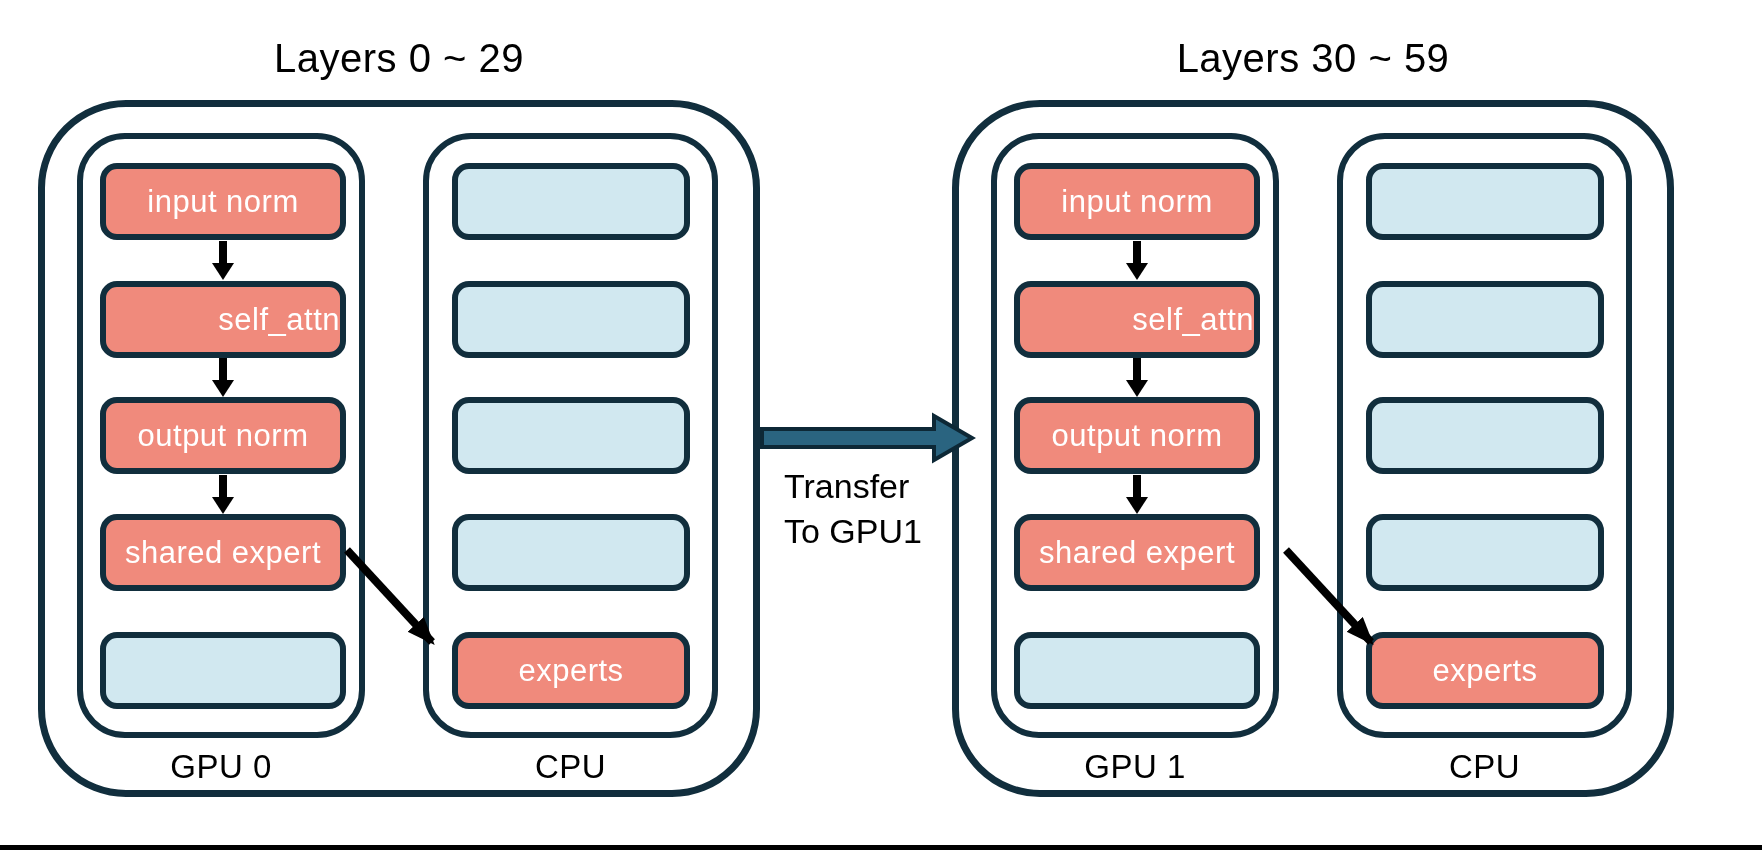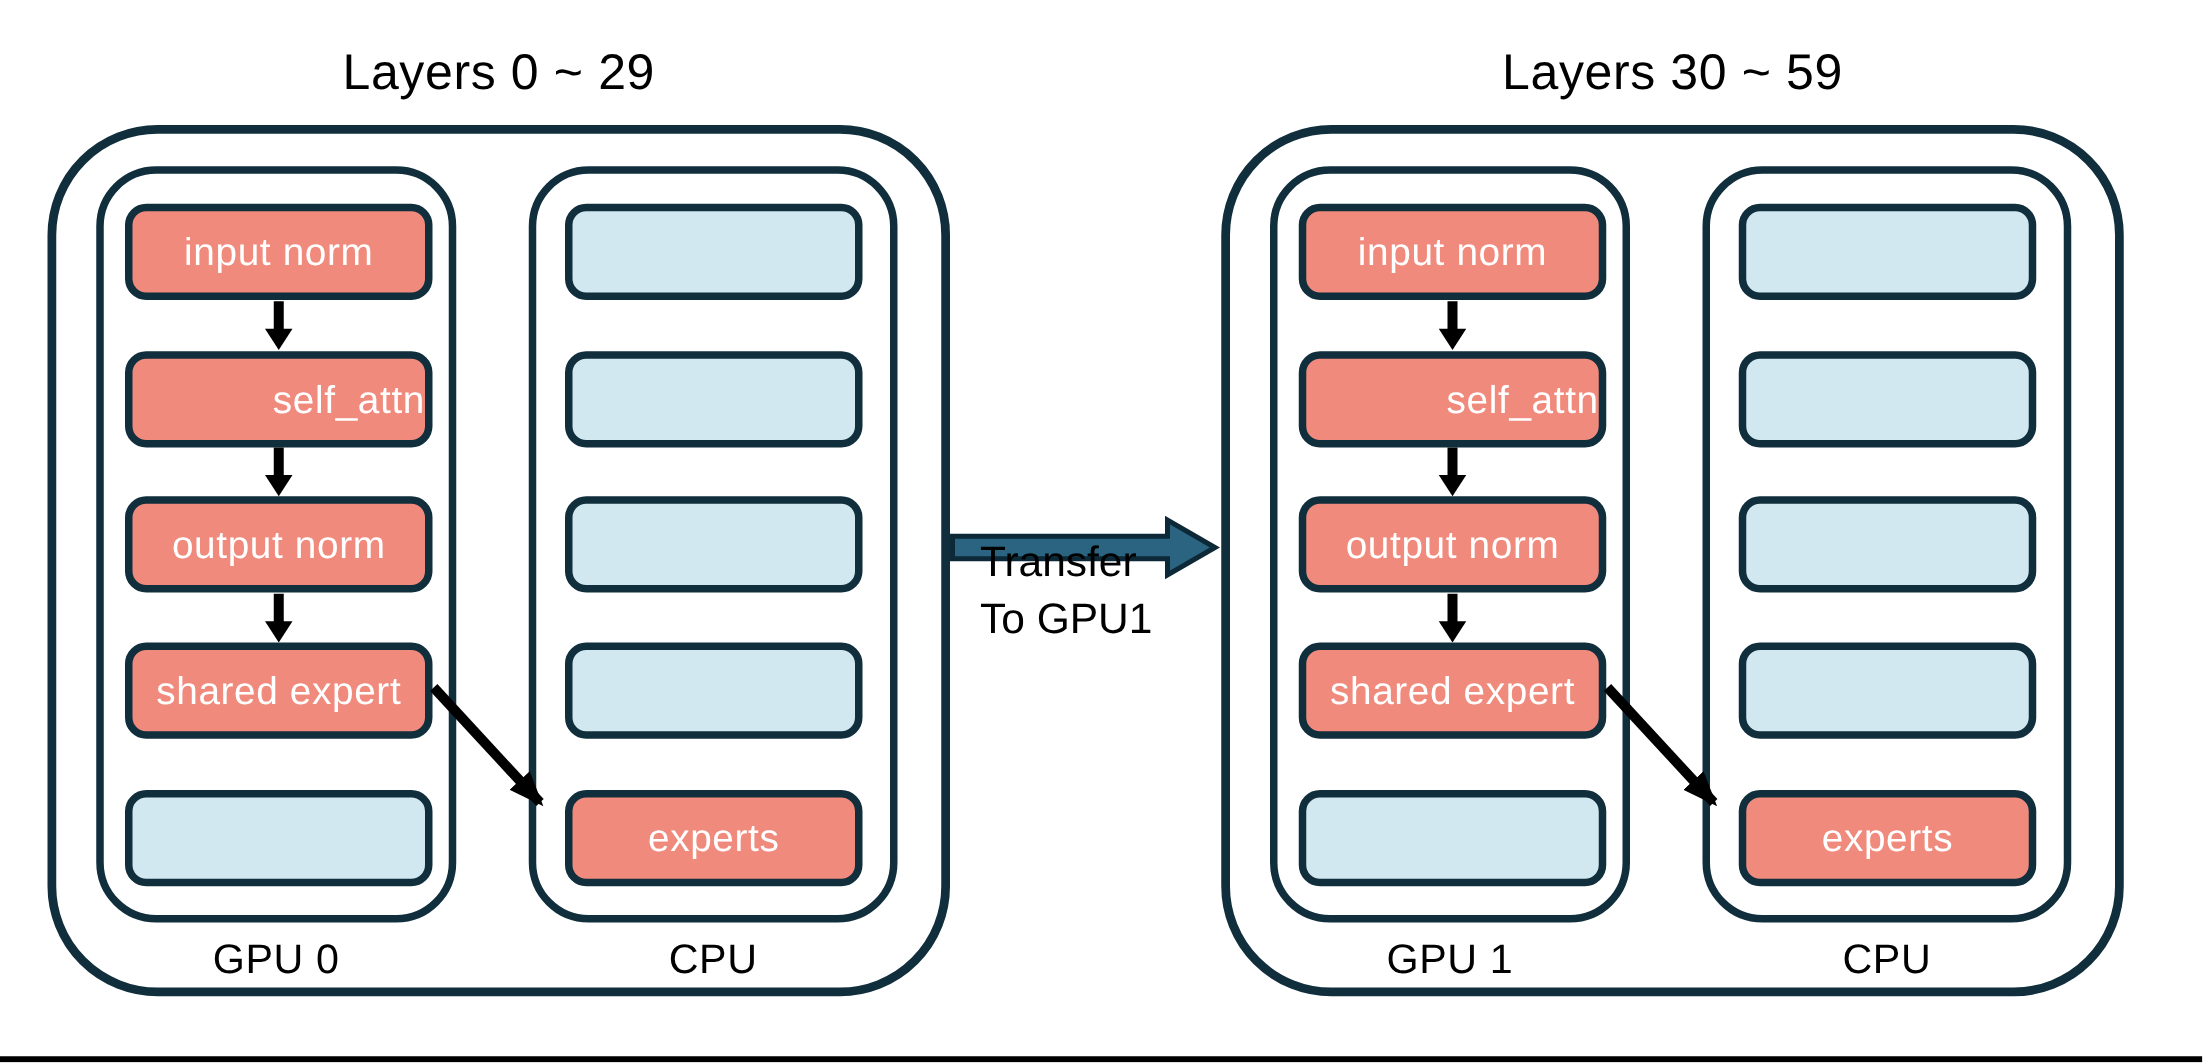--- a/index.html
+++ b/index.html
@@ -12,21 +12,21 @@
     --text-light:#FFFFFF;
     --text-dark:#000000;
   }
   html,body{margin:0;padding:0;background:#fff;}
   #page{
     position:relative;width:1762px;height:850px;background:#fff;overflow:hidden;
     font-family:"Liberation Sans", sans-serif;color:var(--text-dark);
   }
   .assembly{position:absolute;top:0;width:722px;height:624px;}
   .assembly.left{left:38px;}
-  .assembly.right{left:977px;}
+  .assembly.right{left:952px;}
   .title{
     position:absolute;top:36px;left:0;width:100%;text-align:center;
     font-size:40px;font-weight:500;letter-spacing:0.5px;color:var(--text-dark);
   }
   .outer{
     position:absolute;top:100px;left:0;width:722px;height:697px;
     border:7px solid var(--border);border-radius:88px;box-sizing:border-box;background:#fff;
   }
   .column{
     position:absolute;top:26px;width:288px;height:605px;
@@ -55,21 +55,21 @@
     border-top:17px solid var(--flow-arrow);
   }
   .col-label{
     position:absolute;top:641px;text-align:center;
     font-size:33px;font-weight:500;color:var(--text-dark);letter-spacing:0.5px;
   }
   .col-label.gpu{left:32px;width:288px;}
   .col-label.cpu{left:378px;width:295px;}
   #overlay{position:absolute;left:0;top:0;pointer-events:none;}
   #transfer-label{
-    position:absolute;left:784px;top:428px;font-size:34px;font-weight:500;
+    position:absolute;left:784px;top:464px;font-size:34px;font-weight:500;
     line-height:1.32;color:var(--text-dark);white-space:nowrap;
   }
   #bottom-line{position:absolute;left:0;top:845px;width:1762px;height:5px;background:#000;}
 </style>
 </head>
 <body>
 
 <div id="page">
 
   <div class="assembly left">

